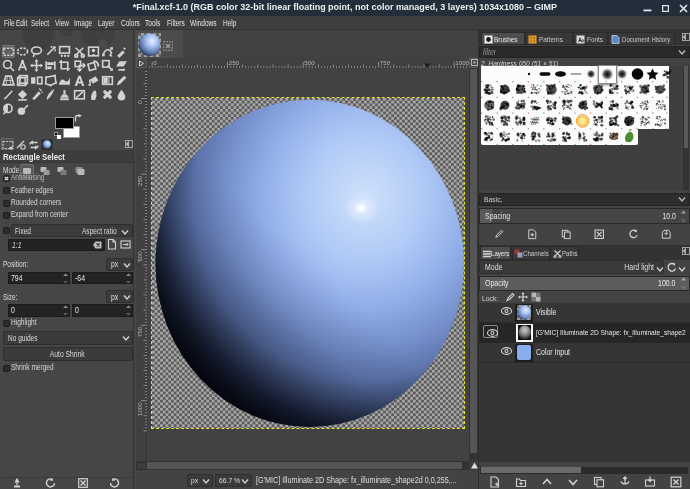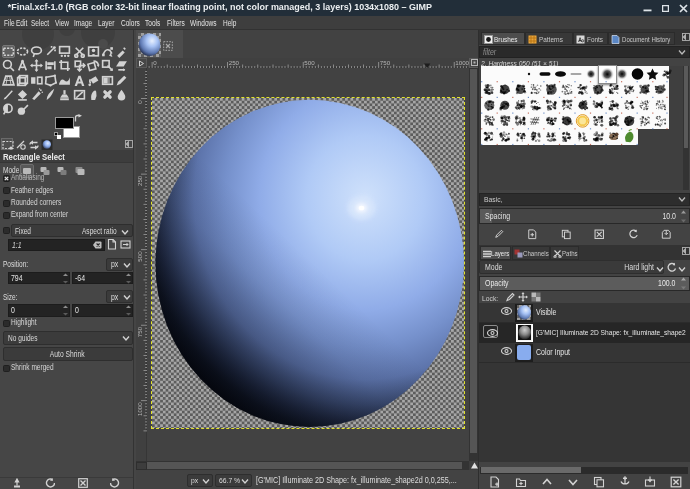--- a/index.html
+++ b/index.html
@@ -1,19 +1,19 @@
 <!DOCTYPE html>
 <html><head><meta charset="utf-8"><style>
 *{margin:0;padding:0;box-sizing:border-box;}
 html,body{width:690px;height:489px;overflow:hidden;background:#454545;}
 body{font-family:"Liberation Sans",sans-serif;color:#e0e0e0;position:relative;-webkit-font-smoothing:antialiased;}
 .t{position:absolute;white-space:nowrap;}
 </style></head><body>
 <div style="position:absolute;left:0px;top:0px;width:690px;height:15.5px;background:#222e39;"></div>
-<div style="position:absolute;left:0;top:2px;width:690px;text-align:left;font-size:9.3px;font-weight:bold;color:#eceff1;"><span style="display:inline-block;transform:scaleX(0.965);transform-origin:center;white-space:nowrap;">*Final.xcf-1.0 (RGB color 32-bit linear floating point, not color managed, 3 layers) 1034x1080 – GIMP</span></div>
+<div style="position:absolute;left:0;top:2px;width:690px;text-align:center;font-size:9.3px;font-weight:bold;color:#eceff1;"><span style="display:inline-block;transform:scaleX(0.965);transform-origin:center;white-space:nowrap;">*Final.xcf-1.0 (RGB color 32-bit linear floating point, not color managed, 3 layers) 1034x1080 – GIMP</span></div>
 <svg style="position:absolute;left:643px;top:9px;width:9px;height:3px;" width="9" height="3" viewBox="0 0 9 3">
     <rect x="0.5" y="0.5" width="8" height="1.8" fill="#dde3e8"></rect>
   </svg>
 <svg style="position:absolute;left:661.5px;top:4.5px;width:7px;height:7px;" width="7" height="7" viewBox="0 0 7 7">
     <rect x="0.6" y="0.6" width="5.8" height="5.8" fill="none" stroke="#dde3e8" stroke-width="1.3"></rect>
   </svg>
 <svg style="position:absolute;left:679px;top:4px;width:9px;height:9px;" width="9" height="9" viewBox="0 0 9 9">
     <path d="M1 1 L8 8 M8 1 L1 8" stroke="#dde3e8" stroke-width="1.7"></path>
   </svg>
 <div style="position:absolute;left:0px;top:15.5px;width:690px;height:14px;background:#3e3e3e;border-bottom:1px solid #323232;"></div>

